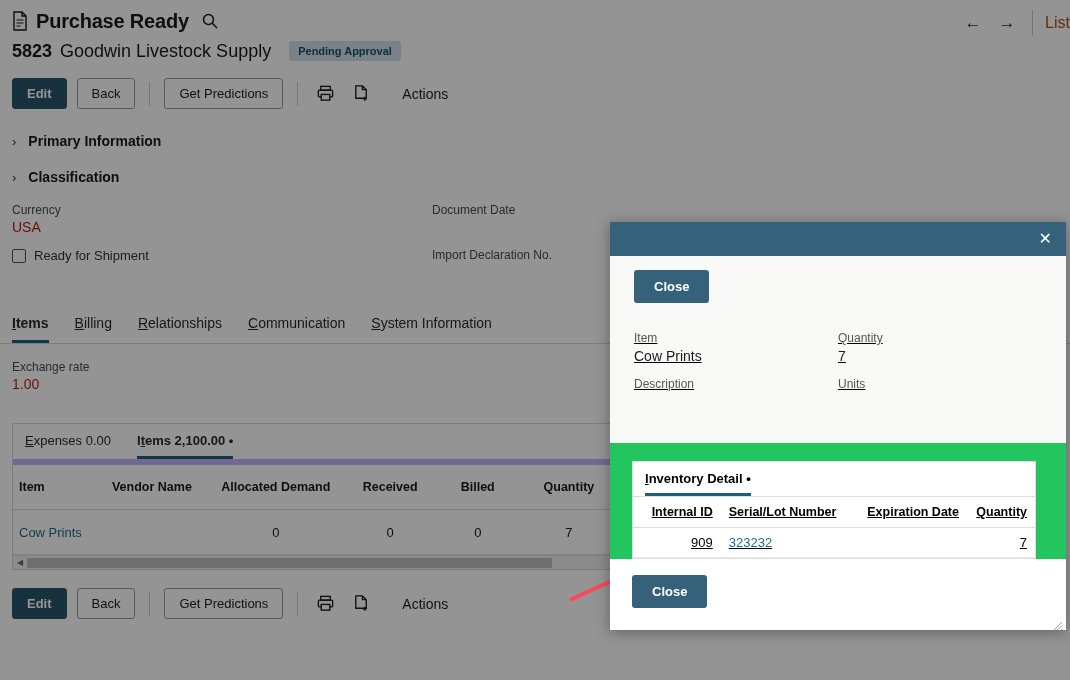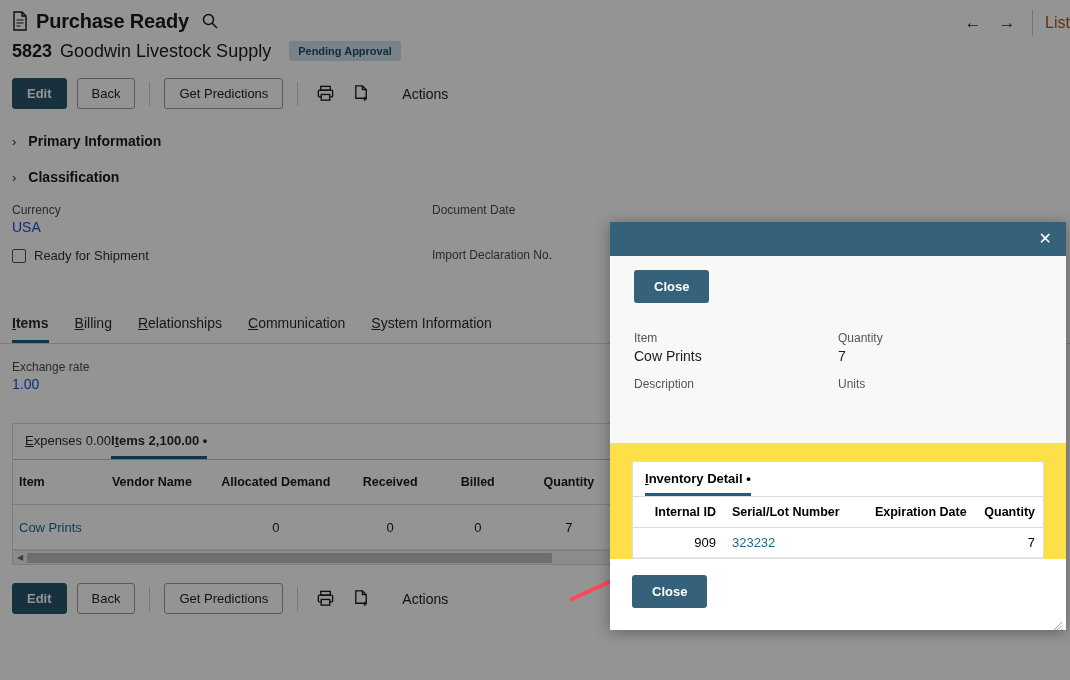--- a/index.html
+++ b/index.html
@@ -79,21 +79,21 @@
     display: flex; align-items: center; gap: 12px;
     padding: 10px 12px; font-size: 14px; font-weight: bold; cursor: pointer;
   }
   .chev { font-size: 13px; font-weight: normal; color: #333; }
 
   
   .fields { padding: 8px 12px 0 12px; position: relative; min-height: 100px; }
   .fcol-l { position: absolute; left: 12px; top: 8px; width: 400px; }
   .fcol-r { position: absolute; left: 432px; top: 8px; width: 400px; }
   .flabel { font-size: 12px; color: #4b4b4b; margin-bottom: 2px; }
-  .fvalue { font-size: 14px; color: #1d4ed8; margin-bottom: 12px; min-height: 17px; }
+  .fvalue { font-size: 14px; color: #b91c1c; margin-bottom: 12px; min-height: 17px; }
   .chkrow { display: flex; align-items: center; gap: 8px; margin-bottom: 12px; }
   .chkbox {
     width: 14px; height: 14px; border: 1.5px solid #555; border-radius: 2px;
     background: #fff; cursor: pointer; flex: none;
   }
   .chklabel { font-size: 13px; color: #333; }
 
   
   .tabbar {
     display: flex; align-items: flex-end; gap: 26px;
@@ -106,22 +106,22 @@
   }
   .tab.active { font-weight: bold; border-bottom-color: #1b5e7e; }
   .tab u { text-decoration: underline; }
 
   
   .exch { padding: 16px 12px 8px 12px; }
 
   
   .itemspanel { margin: 10px 12px 0 12px; border: 1px solid #d8d8d8; background: #fff; }
   .subtabs {
-    display: flex; align-items: flex-end; 
-    padding: 0 12px; border-bottom: 1px solid #c4b5fd;
+    display: flex; align-items: flex-end; gap: 26px;
+    padding: 0 12px; border-bottom: 6px solid #c4b5fd;
   }
   .subtab {
     font-size: 13px; color: #2a2a2a; padding: 9px 0 8px 0;
     cursor: pointer; white-space: nowrap; border-bottom: 3px solid transparent;
   }
   .subtab.active { font-weight: bold; border-bottom-color: #1b5e7e; }
 
   table.grid { width: 100%; border-collapse: collapse; table-layout: fixed; }
   table.grid th {
     font-size: 12.5px; font-weight: bold; color: #1a1a1a;
@@ -155,32 +155,32 @@
     background: #ffffff; z-index: 60;
     box-shadow: 0 2px 14px rgba(0,0,0,0.35);
     display: flex; flex-direction: column;
   }
   .m-head {
     height: 34px; background: #35627a; flex: none;
     display: flex; align-items: center; justify-content: flex-end;
     padding-right: 14px;
   }
   .m-close-x { color: #fff; font-size: 16px; cursor: pointer; line-height: 1; }
-  .m-body { flex: 1; overflow: hidden; display: flex; flex-direction: column; }
+  .m-body { flex: 1; overflow: hidden; display: flex; flex-direction: column; text-decoration: underline; }
   .m-top { background: #f8f8f7; padding: 14px 24px 20px 24px; }
   .m-btn {
     background: #35627a; color: #fff; border: none; border-radius: 3px;
     font-family: inherit; font-size: 13px; font-weight: bold;
     padding: 9px 20px; cursor: pointer;
   }
   .m-fieldgrid { display: flex; margin-top: 28px; }
   .m-fcol { width: 50%; }
   .m-flabel { font-size: 12px; color: #555; margin-bottom: 3px; }
   .m-fvalue { font-size: 14px; color: #1a1a1a; margin-bottom: 12px; min-height: 17px; }
-  .m-mid { background: #fde047; padding: 18px 22px 0 22px; }
+  .m-mid { background: #22c55e; padding: 18px 30px 0 22px; }
   .invpanel { border: 1px solid #dcdcdc; background: #fff; }
   .inv-tabrow { padding: 0 12px; border-bottom: 1px solid #dcdcdc; }
   .inv-tab {
     display: inline-block; font-size: 13px; font-weight: bold;
     padding: 9px 0 7px 0; border-bottom: 3px solid #1b5e7e; cursor: pointer;
   }
   table.invgrid { width: 100%; border-collapse: collapse; }
   table.invgrid th {
     font-size: 12.5px; font-weight: bold; padding: 8px 8px;
     border-bottom: 1px solid #dcdcdc; text-align: right; white-space: nowrap;

